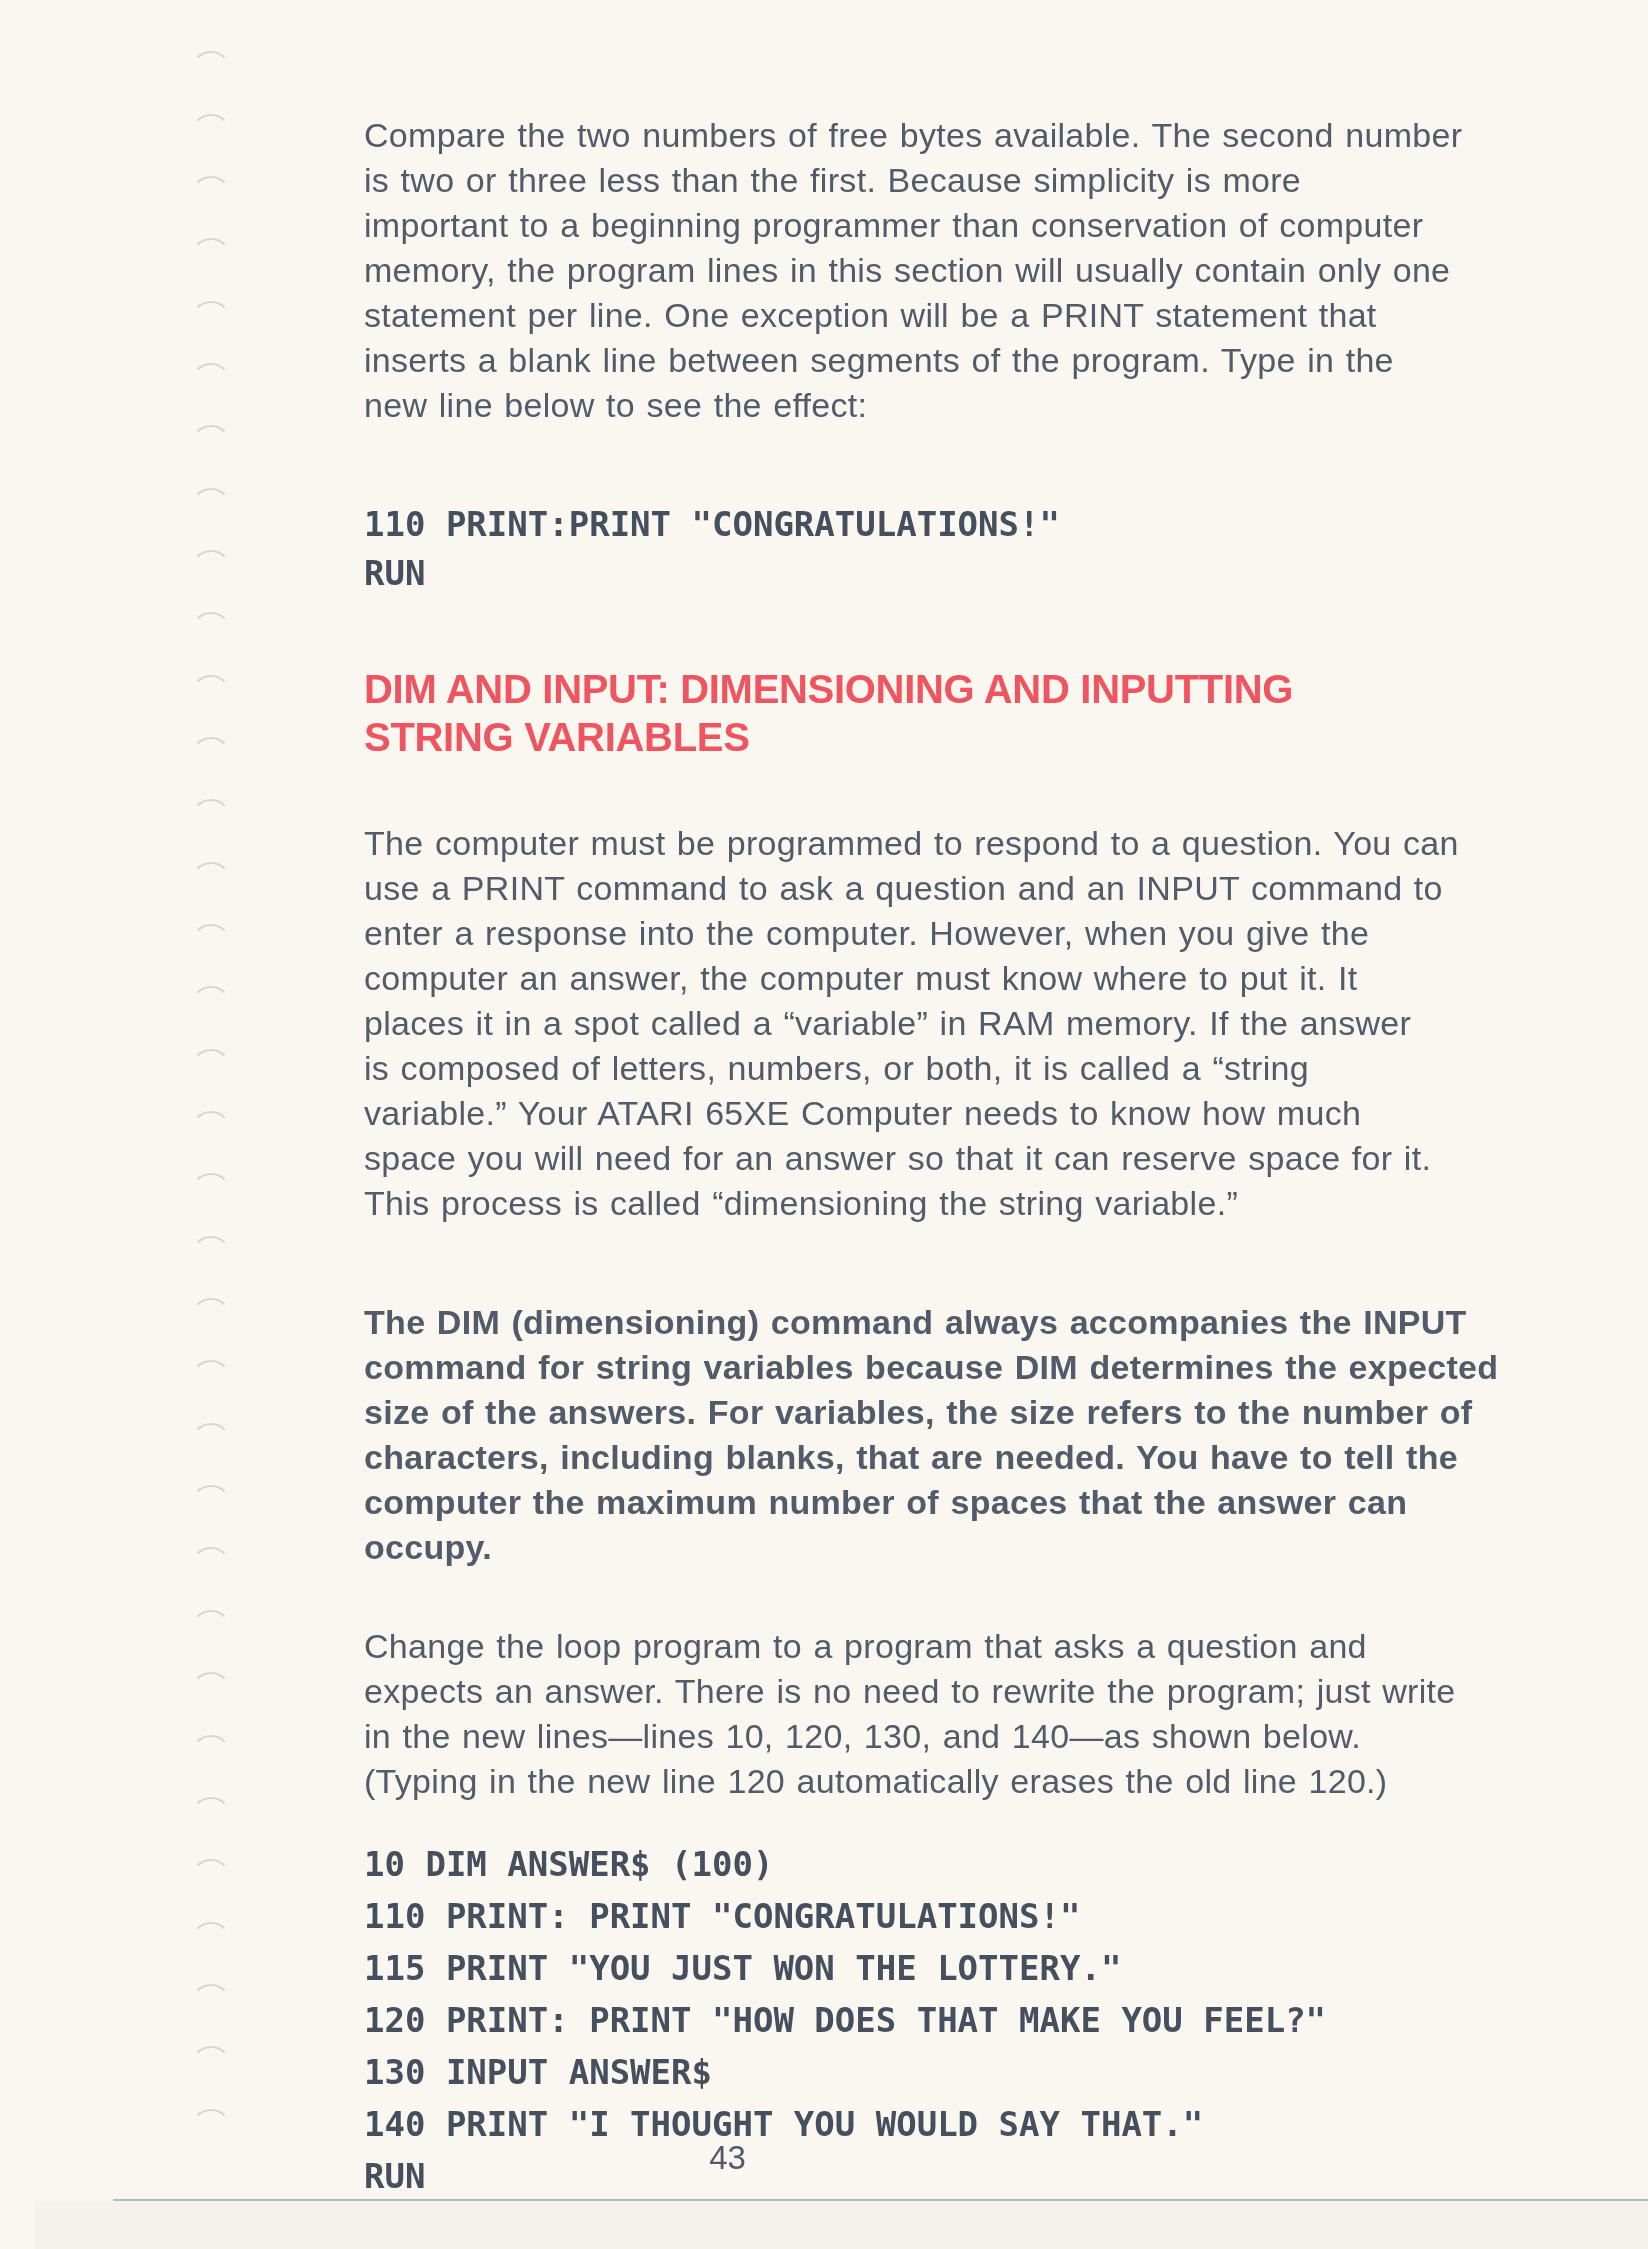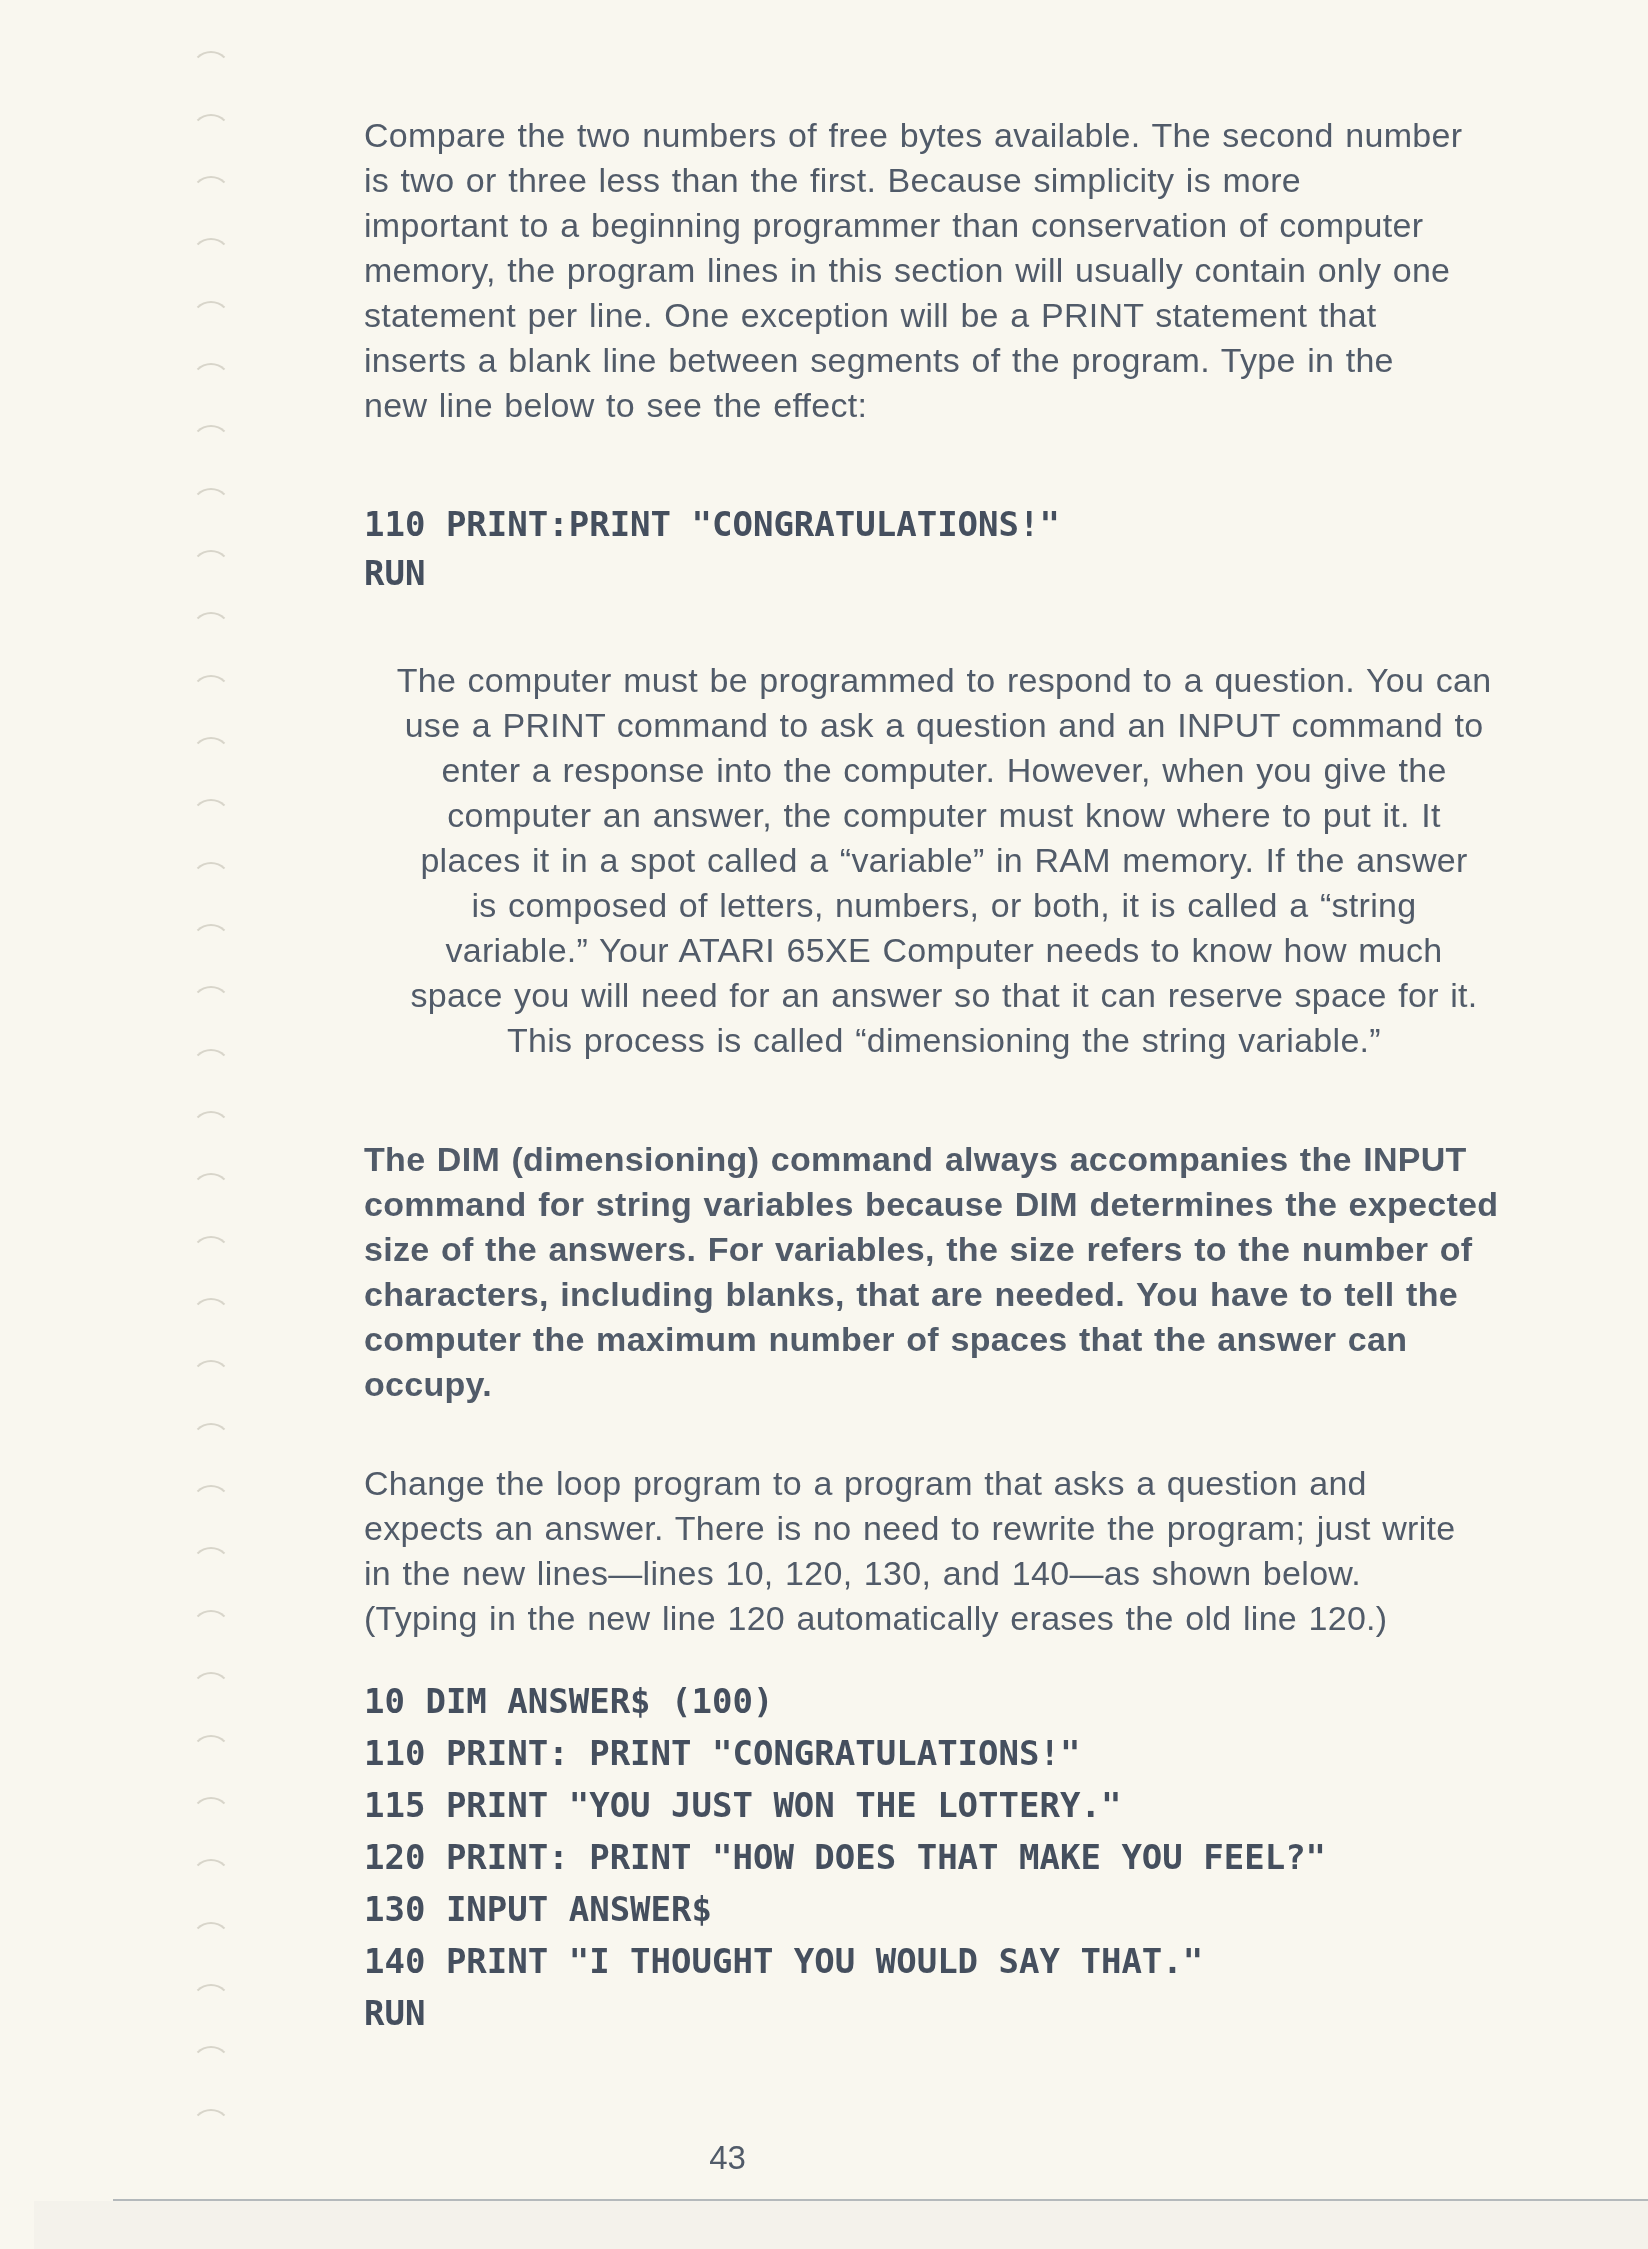--- a/index.html
+++ b/index.html
@@ -31,21 +31,21 @@
   }
   .body-par {
     font-size:34px;
     line-height:45px;
     color:#515b69;
     letter-spacing:0.3px;
     word-spacing:1.7px;
     white-space:pre;
   }
   .par-1 { margin-top:45px; }
-  .par-2 { margin-top:26px;text-align:center; }
+  .par-2 { margin-top:26px; }
   .par-3 { margin-top:40px;font-weight:bold; }
   .par-4 { margin-top:20px; }
   .code {
     font-family:"DejaVu Sans Mono", monospace;
     font-weight:bold;
     font-size:34px;
     color:#454f5e;
     white-space:pre;
   }
   .code-1 { margin-top:38px; line-height:49px; }
@@ -127,20 +127,22 @@
 is two or three less than the first. Because simplicity is more
 important to a beginning programmer than conservation of computer
 memory, the program lines in this section will usually contain only one
 statement per line. One exception will be a PRINT statement that
 inserts a blank line between segments of the program. Type in the
 new line below to see the effect:</p>
 
     <pre class="code code-1">110 PRINT:PRINT "CONGRATULATIONS!"
 RUN</pre>
 
+    <h1 class="section-heading">DIM AND INPUT: DIMENSIONING AND INPUTTING
+STRING VARIABLES</h1>
 
     <p class="body-par par-2">The computer must be programmed to respond to a question. You can
 use a PRINT command to ask a question and an INPUT command to
 enter a response into the computer. However, when you give the
 computer an answer, the computer must know where to put it. It
 places it in a spot called a “variable” in RAM memory. If the answer
 is composed of letters, numbers, or both, it is called a “string
 variable.” Your ATARI 65XE Computer needs to know how much
 space you will need for an answer so that it can reserve space for it.
 This process is called “dimensioning the string variable.”</p>

